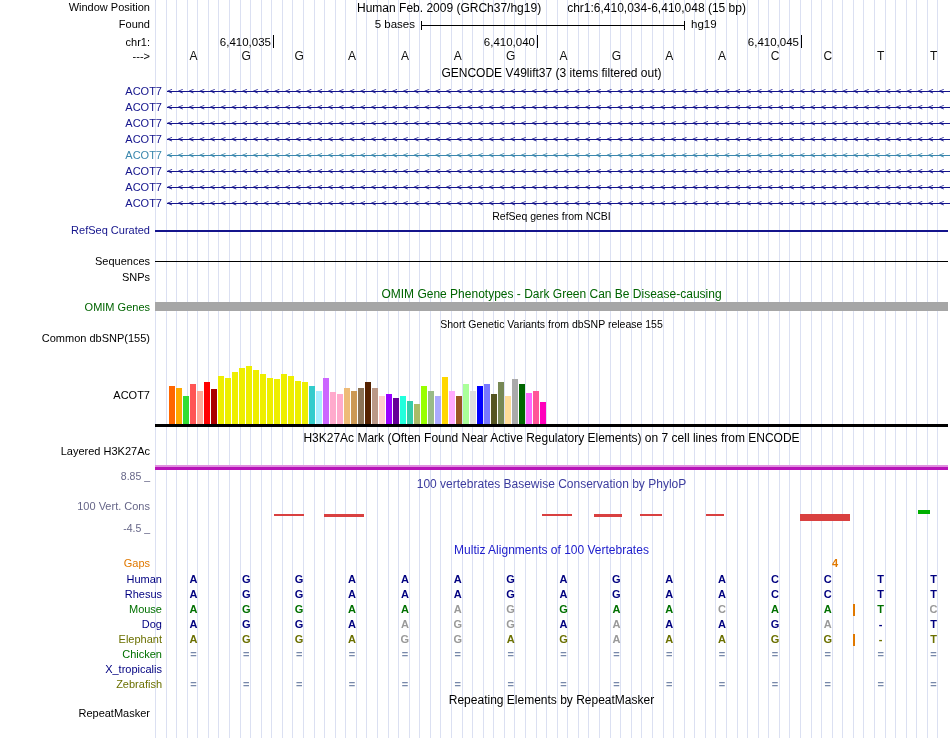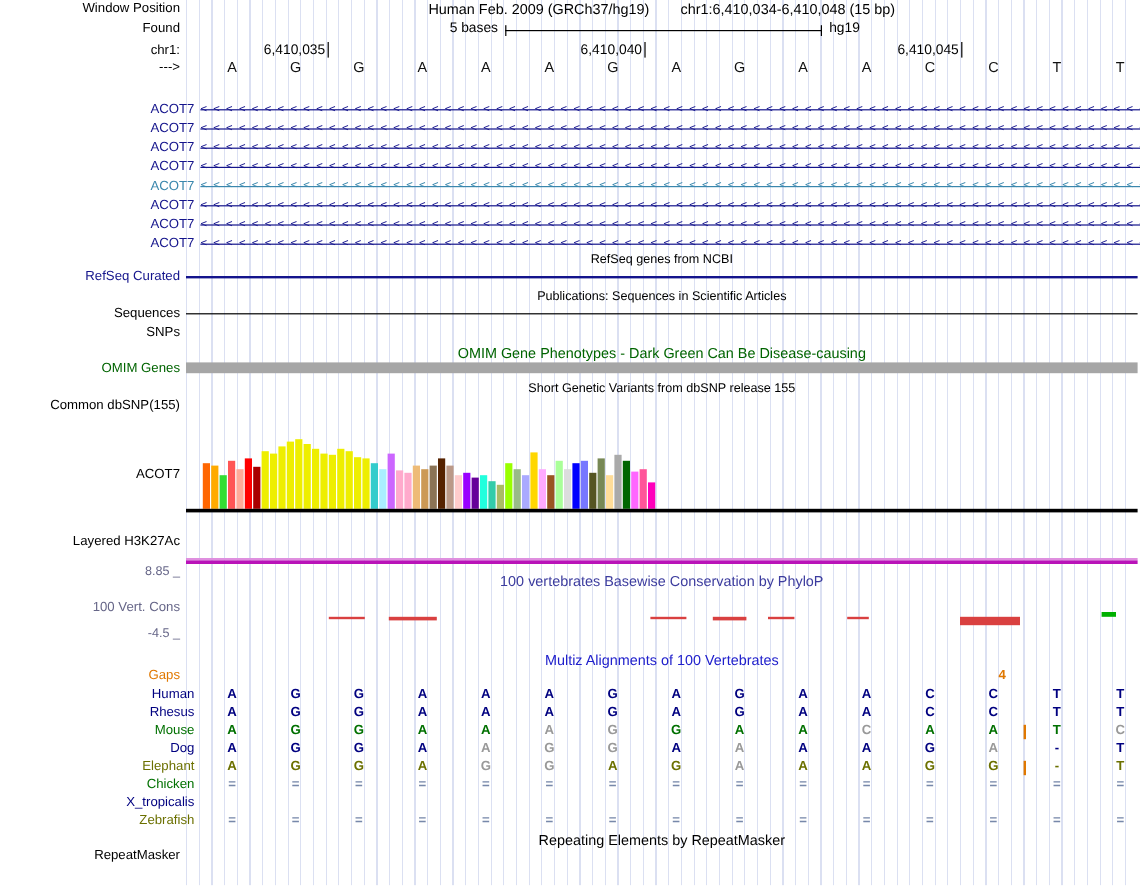--- a/index.html
+++ b/index.html
@@ -72,20 +72,21 @@
       <div class="base-letter" style="left: 525.067px; width: 52.8667px;">A</div>
       <div class="base-letter" style="left: 577.933px; width: 52.8667px;">G</div>
       <div class="base-letter" style="left: 630.8px; width: 52.8667px;">A</div>
       <div class="base-letter" style="left: 683.667px; width: 52.8667px;">A</div>
       <div class="base-letter" style="left: 736.533px; width: 52.8667px;">C</div>
       <div class="base-letter" style="left: 789.4px; width: 52.8667px;">C</div>
       <div class="base-letter" style="left: 842.267px; width: 52.8667px;">T</div>
       <div class="base-letter" style="left: 895.133px; width: 52.8667px;">T</div>
     </div>
 
+  <div class="title" style="top:66px">GENCODE V49lift37 (3 items filtered out)</div>
   <div class="layer" id="gencode">
       <div class="lbl" style="top: 85px; color: rgb(20, 20, 140);">ACOT7</div>
       <div class="gene-line" style="top: 91px; background: rgb(20, 20, 140);"></div>
       <div class="gene-arrows" style="top: 85px; color: rgb(20, 20, 140);">&lt;&lt;&lt;&lt;&lt;&lt;&lt;&lt;&lt;&lt;&lt;&lt;&lt;&lt;&lt;&lt;&lt;&lt;&lt;&lt;&lt;&lt;&lt;&lt;&lt;&lt;&lt;&lt;&lt;&lt;&lt;&lt;&lt;&lt;&lt;&lt;&lt;&lt;&lt;&lt;&lt;&lt;&lt;&lt;&lt;&lt;&lt;&lt;&lt;&lt;&lt;&lt;&lt;&lt;&lt;&lt;&lt;&lt;&lt;&lt;&lt;&lt;&lt;&lt;&lt;&lt;&lt;&lt;&lt;&lt;&lt;&lt;&lt;&lt;&lt;&lt;</div>
       <div class="lbl" style="top: 101px; color: rgb(20, 20, 140);">ACOT7</div>
       <div class="gene-line" style="top: 107px; background: rgb(20, 20, 140);"></div>
       <div class="gene-arrows" style="top: 101px; color: rgb(20, 20, 140);">&lt;&lt;&lt;&lt;&lt;&lt;&lt;&lt;&lt;&lt;&lt;&lt;&lt;&lt;&lt;&lt;&lt;&lt;&lt;&lt;&lt;&lt;&lt;&lt;&lt;&lt;&lt;&lt;&lt;&lt;&lt;&lt;&lt;&lt;&lt;&lt;&lt;&lt;&lt;&lt;&lt;&lt;&lt;&lt;&lt;&lt;&lt;&lt;&lt;&lt;&lt;&lt;&lt;&lt;&lt;&lt;&lt;&lt;&lt;&lt;&lt;&lt;&lt;&lt;&lt;&lt;&lt;&lt;&lt;&lt;&lt;&lt;&lt;&lt;&lt;&lt;</div>
       <div class="lbl" style="top: 117px; color: rgb(20, 20, 140);">ACOT7</div>
       <div class="gene-line" style="top: 123px; background: rgb(20, 20, 140);"></div>
       <div class="gene-arrows" style="top: 117px; color: rgb(20, 20, 140);">&lt;&lt;&lt;&lt;&lt;&lt;&lt;&lt;&lt;&lt;&lt;&lt;&lt;&lt;&lt;&lt;&lt;&lt;&lt;&lt;&lt;&lt;&lt;&lt;&lt;&lt;&lt;&lt;&lt;&lt;&lt;&lt;&lt;&lt;&lt;&lt;&lt;&lt;&lt;&lt;&lt;&lt;&lt;&lt;&lt;&lt;&lt;&lt;&lt;&lt;&lt;&lt;&lt;&lt;&lt;&lt;&lt;&lt;&lt;&lt;&lt;&lt;&lt;&lt;&lt;&lt;&lt;&lt;&lt;&lt;&lt;&lt;&lt;&lt;&lt;&lt;</div>
@@ -103,21 +104,20 @@
       <div class="gene-arrows" style="top: 181px; color: rgb(20, 20, 140);">&lt;&lt;&lt;&lt;&lt;&lt;&lt;&lt;&lt;&lt;&lt;&lt;&lt;&lt;&lt;&lt;&lt;&lt;&lt;&lt;&lt;&lt;&lt;&lt;&lt;&lt;&lt;&lt;&lt;&lt;&lt;&lt;&lt;&lt;&lt;&lt;&lt;&lt;&lt;&lt;&lt;&lt;&lt;&lt;&lt;&lt;&lt;&lt;&lt;&lt;&lt;&lt;&lt;&lt;&lt;&lt;&lt;&lt;&lt;&lt;&lt;&lt;&lt;&lt;&lt;&lt;&lt;&lt;&lt;&lt;&lt;&lt;&lt;&lt;&lt;&lt;</div>
       <div class="lbl" style="top: 197px; color: rgb(20, 20, 140);">ACOT7</div>
       <div class="gene-line" style="top: 203px; background: rgb(20, 20, 140);"></div>
       <div class="gene-arrows" style="top: 197px; color: rgb(20, 20, 140);">&lt;&lt;&lt;&lt;&lt;&lt;&lt;&lt;&lt;&lt;&lt;&lt;&lt;&lt;&lt;&lt;&lt;&lt;&lt;&lt;&lt;&lt;&lt;&lt;&lt;&lt;&lt;&lt;&lt;&lt;&lt;&lt;&lt;&lt;&lt;&lt;&lt;&lt;&lt;&lt;&lt;&lt;&lt;&lt;&lt;&lt;&lt;&lt;&lt;&lt;&lt;&lt;&lt;&lt;&lt;&lt;&lt;&lt;&lt;&lt;&lt;&lt;&lt;&lt;&lt;&lt;&lt;&lt;&lt;&lt;&lt;&lt;&lt;&lt;&lt;&lt;</div>
     </div>
 
   <div class="title sm" style="top:209px">RefSeq genes from NCBI</div>
   <div class="lbl" style="top: 224px; color: rgb(20, 20, 140);">RefSeq Curated</div>
   <div class="hline" style="top: 230px; height: 2px; background: rgb(20, 20, 140);"></div>
 
-  <div class="title sm" style="top:240px">Publications: Sequences in Scientific Articles</div>
   <div class="lbl" style="top:255px">Sequences</div>
   <div class="hline" style="top: 261px; height: 1px; background: rgb(0, 0, 0);"></div>
 
   <div class="lbl" style="top:271px">SNPs</div>
 
   <div class="title" style="top: 287px; color: rgb(0, 100, 0);">OMIM Gene Phenotypes - Dark Green Can Be Disease-causing</div>
   <div class="lbl" style="top: 301px; color: rgb(0, 100, 0);">OMIM Genes</div>
   <div class="hline" style="top: 302px; height: 9px; background: rgb(166, 166, 166);"></div>
 
   <div class="title sm" style="top:317px">Short Genetic Variants from dbSNP release 155</div>
@@ -175,20 +175,21 @@
       <div class="gtex-bar" style="left: 486px; width: 6px; top: 382px; height: 42px; background: rgb(119, 136, 85);"></div>
       <div class="gtex-bar" style="left: 493px; width: 6px; top: 396px; height: 28px; background: rgb(255, 221, 153);"></div>
       <div class="gtex-bar" style="left: 500px; width: 6px; top: 379px; height: 45px; background: rgb(170, 170, 170);"></div>
       <div class="gtex-bar" style="left: 507px; width: 6px; top: 384px; height: 40px; background: rgb(0, 102, 0);"></div>
       <div class="gtex-bar" style="left: 514px; width: 6px; top: 393px; height: 31px; background: rgb(255, 102, 255);"></div>
       <div class="gtex-bar" style="left: 521px; width: 6px; top: 391px; height: 33px; background: rgb(255, 85, 153);"></div>
       <div class="gtex-bar" style="left: 528px; width: 6px; top: 402px; height: 22px; background: rgb(255, 0, 187);"></div>
     </div>
   <div class="hline" style="top: 424px; height: 3px; background: rgb(0, 0, 0);"></div>
 
+  <div class="title" style="top:431px">H3K27Ac Mark (Often Found Near Active Regulatory Elements) on 7 cell lines from ENCODE</div>
   <div class="lbl" style="top:445px">Layered H3K27Ac</div>
   <div class="hline" style="top: 465px; height: 2px; background: rgb(223, 143, 223);"></div>
   <div class="hline" style="top: 467px; height: 3px; background: rgb(185, 19, 185);"></div>
 
   <div class="lbl sm2" style="top: 470px; color: rgb(102, 102, 136);">8.85 _</div>
   <div class="title" style="top: 477px; color: rgb(60, 60, 158);">100 vertebrates Basewise Conservation by PhyloP</div>
   <div class="lbl" style="top: 500px; color: rgb(102, 102, 136);">100 Vert. Cons</div>
   <div class="lbl sm2" style="top: 522px; color: rgb(102, 102, 136);">-4.5 _</div>
   <div class="layer" id="cons">
       <div class="cons-mark" style="left: 262px; width: 30px; height: 2px; top: 514px; background: rgb(217, 64, 64);"></div>

